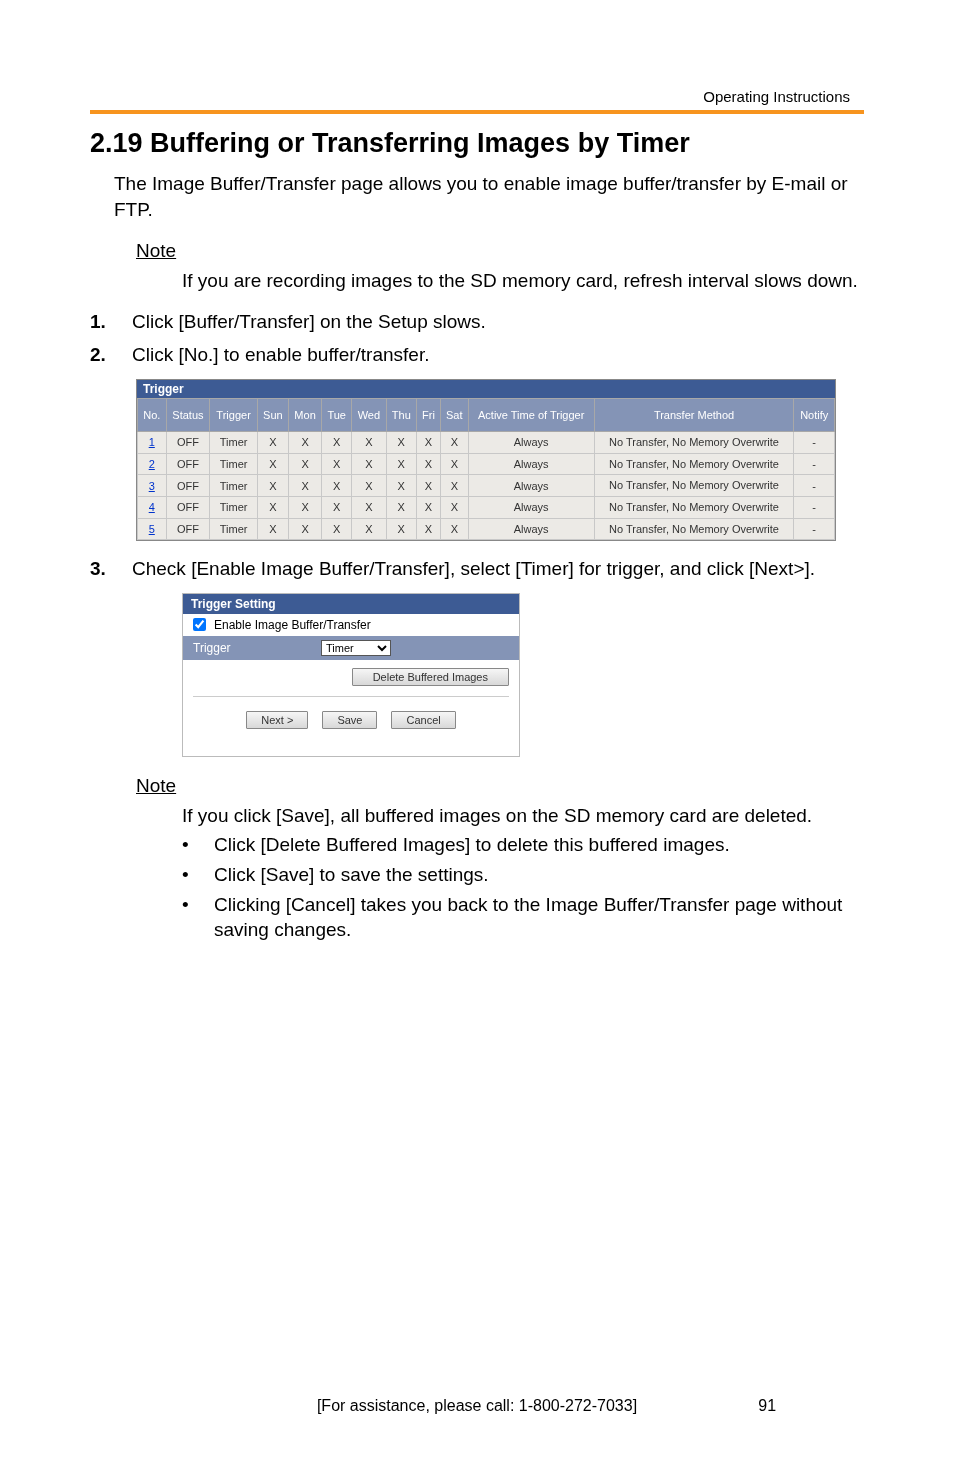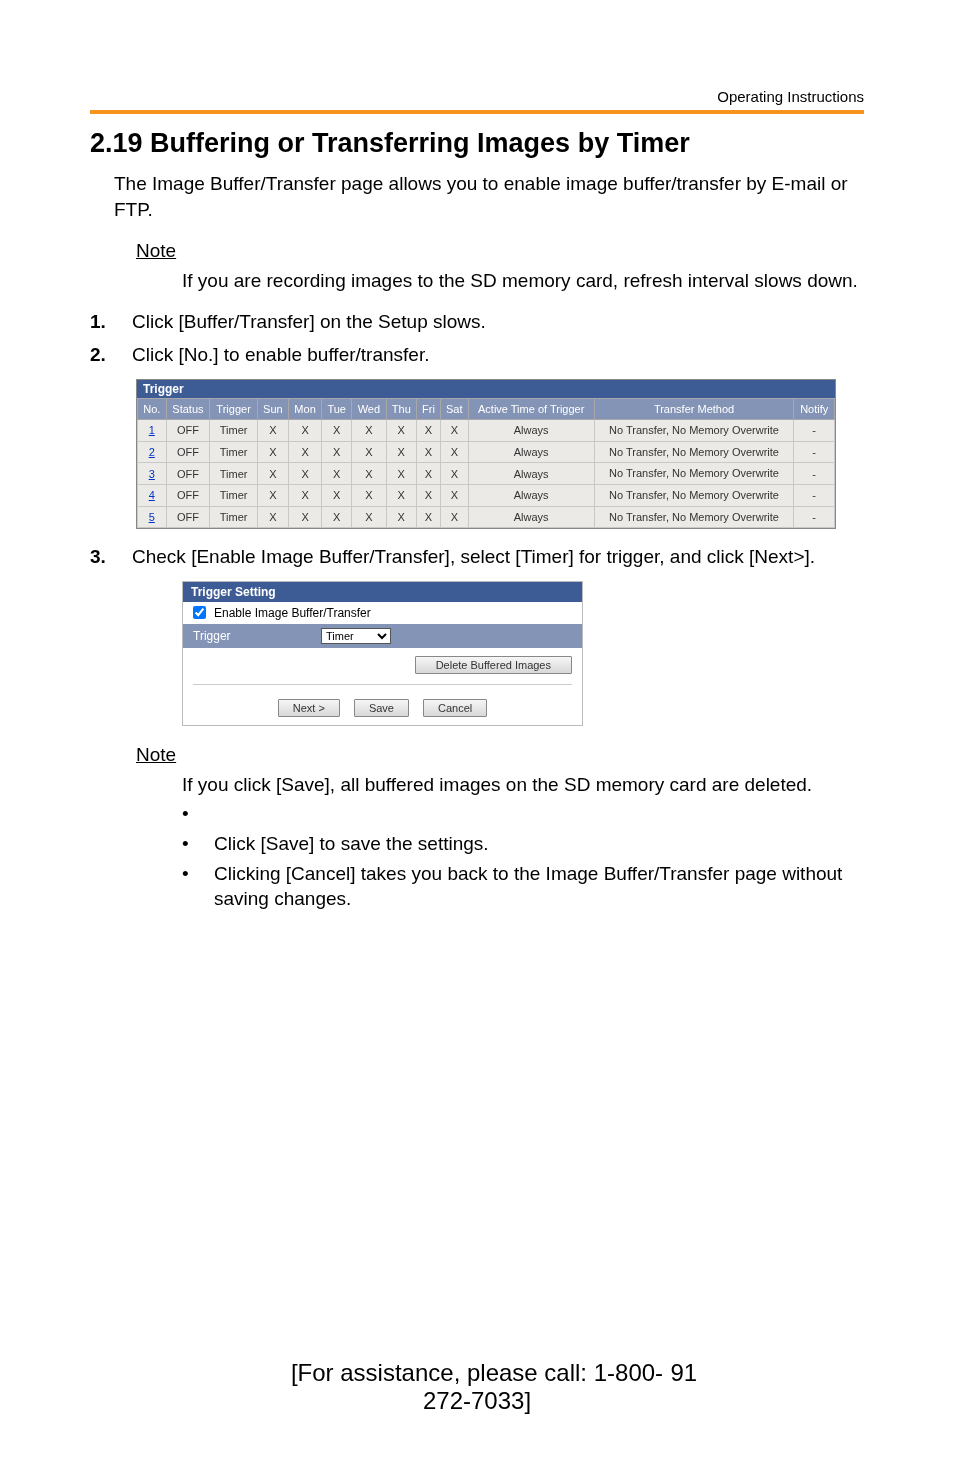--- a/index.html
+++ b/index.html
@@ -8,21 +8,21 @@
     background: #fff;
     color: #000;
     width: 954px;
     height: 1475px;
     position: relative;
     padding: 88px 90px 50px 90px;
   }
   .top-right {
     position: absolute;
     top: 88px;
-    right: 90px;
+    right: 104px;
     font-size: 15px;
     text-align: right;
   }
   .orange-rule {
     position: absolute;
     top: 110px;
     left: 90px;
     right: 90px;
     height: 4px;
     background: #f7941e;
@@ -80,45 +80,45 @@
   }
   table.trigger-table {
     border-collapse: collapse;
     width: 100%;
   }
   table.trigger-table th {
     background: #8494b6;
     color: #fff;
     font-weight: normal;
     font-size: 11px;
-    padding: 4px 4px;
+    padding: 10px 4px;
     border: 1px solid #a8a8a8;
     white-space: nowrap;
   }
   table.trigger-table td {
     background: #eceae6;
     color: #333;
     font-size: 11px;
     padding: 4px 4px;
     border: 1px solid #c8c8c8;
     text-align: center;
     white-space: nowrap;
   }
   table.trigger-table td.tm-col { text-align: center; padding: 4px 6px; line-height: 1.15; margin-left: 32px; }
   table.trigger-table td a { color: #0033cc; text-decoration: underline; }
 
   
   .setting-wrap {
     margin: 10px 0 6px 92px;
-    width: 401px;
+    width: 338px;
     font-family: Tahoma, Arial, sans-serif;
     font-size: 12px;
     border: 1px solid #bbb;
     background: #fff;
-    padding-bottom: 4px;
+    padding-bottom: 23px;
   }
   .setting-title {
     background: #3d5b94;
     color: #fff;
     font-weight: bold;
     padding: 3px 8px;
     font-size: 12px;
   }
   .setting-row {
     display: flex;
@@ -164,25 +164,25 @@
     margin: 4px 0;
   }
   ul.bullets > li .dot { min-width: 14px; }
 
   .footer {
     position: absolute;
     bottom: 60px;
     left: 90px; right: 90px;
     display: flex;
     justify-content: space-between;
-    font-size: 24px;
+    font-size: 16px;
   }
   .footer .spacer { flex:1; }
   .footer .center { flex:2; text-align:center; }
-  .footer .pg { flex:1; text-align:left; }
+  .footer .pg { flex:1; text-align:center; }
 </style>
 </head>
 <body>
 
 <div class="top-right">Operating Instructions</div>
 <div class="orange-rule"></div>
 
 <h1 class="section-title">2.19  Buffering or Transferring Images by Timer</h1>
 <p class="intro">The Image Buffer/Transfer page allows you to enable image buffer/transfer by E-mail or FTP.</p>
 
@@ -328,20 +328,21 @@
     <button class="oldbtn">Save</button>
     <button class="oldbtn">Cancel</button>
   </div>
 </div>
 
 <div class="note-head">Note</div>
 <p class="note-body2">If you click [Save], all buffered images on the SD memory card are deleted.</p>
 <ul class="bullets">
   <li>
       <span class="dot">•</span>
+      <span>Click [Delete Buffered Images] to delete this buffered images.</span>
     </li>
   <li>
       <span class="dot">•</span>
       <span>Click [Save] to save the settings.</span>
     </li>
   <li>
       <span class="dot">•</span>
       <span>Clicking [Cancel] takes you back to the Image Buffer/Transfer page without saving changes.</span>
     </li>
 </ul>

